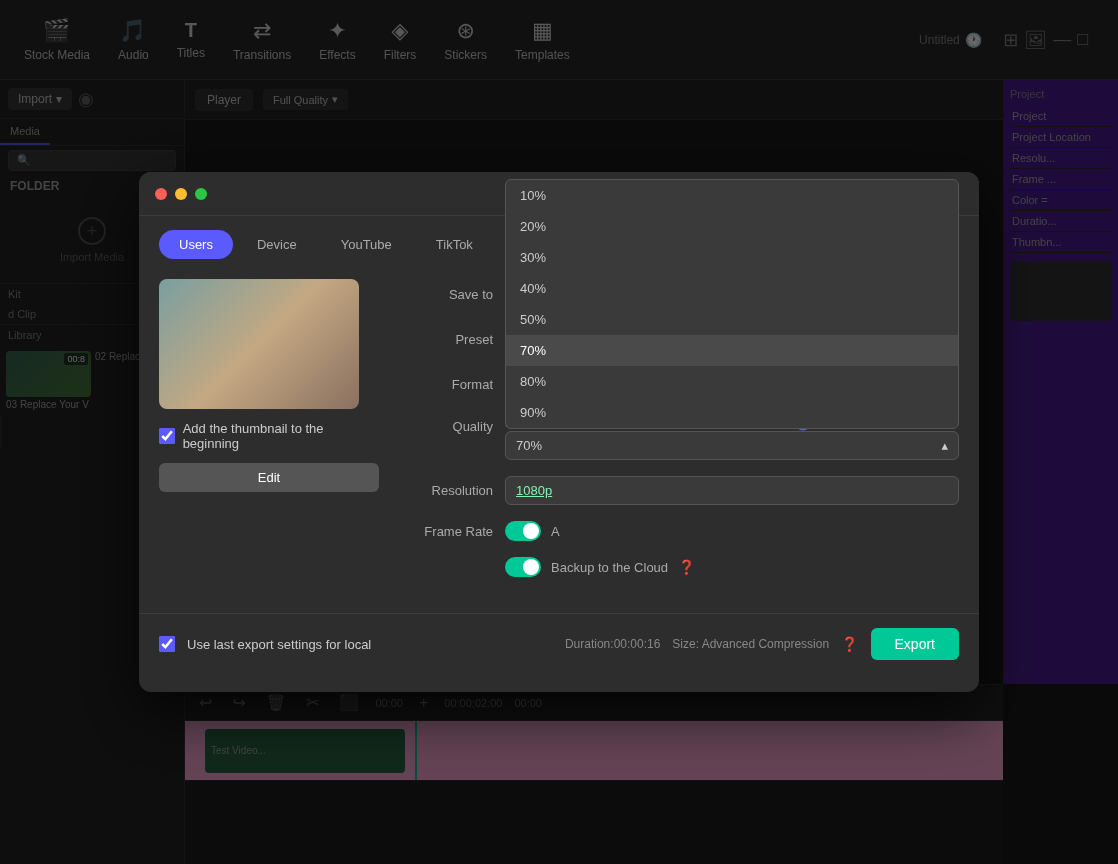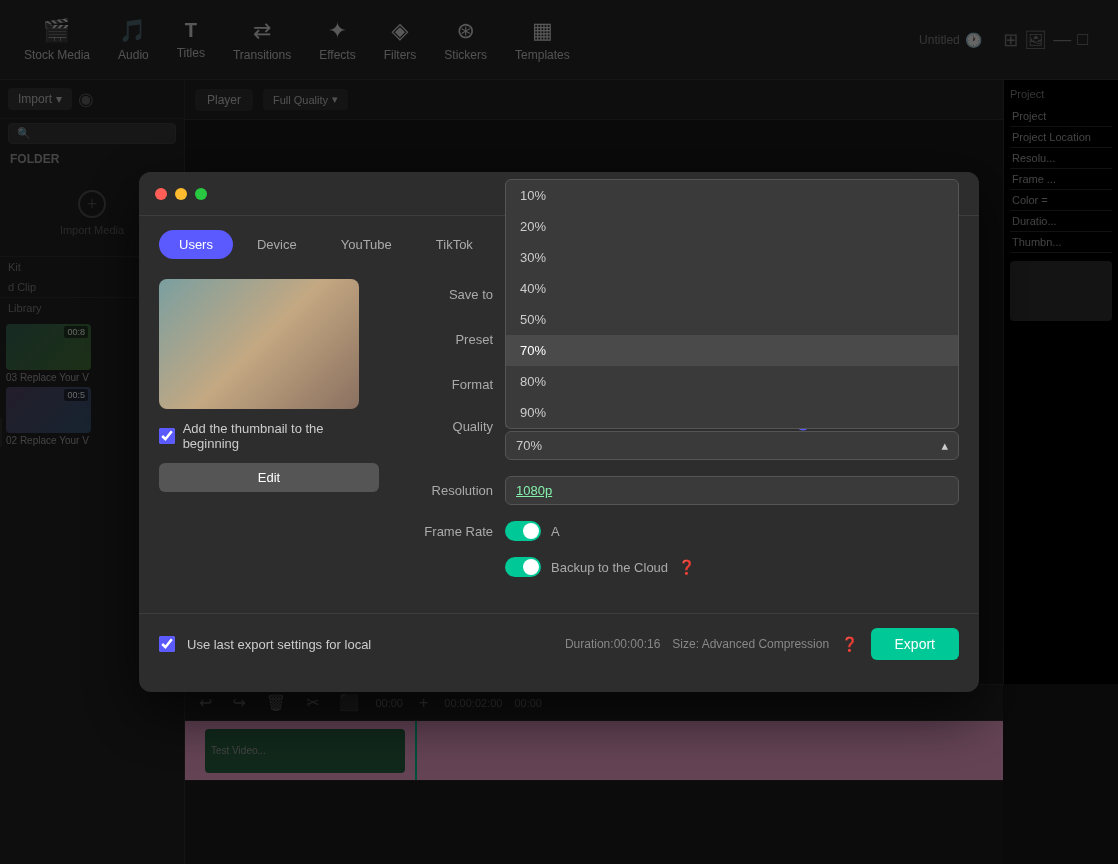--- a/index.html
+++ b/index.html
@@ -114,21 +114,21 @@
       text-overflow: ellipsis;
     }
     .media-item { display: flex; flex-direction: column; gap: 2px; }
 
     
     .right-panel {
       position: absolute;
       right: 0; top: 80px;
       width: 115px;
       height: calc(864px - 80px - 180px);
-      background: #000000;
+      background: #4c1d95;
       border-left: 1px solid #333;
       padding: 8px 6px;
     }
     .right-panel-title {
       color: #888; font-size: 11px; margin-bottom: 6px;
     }
     .right-panel-item {
       color: #aaa; font-size: 11px;
       padding: 4px 2px;
       border-bottom: 1px solid #2e2e2e;
@@ -556,20 +556,23 @@
   </div>
 </div>
 
 <div class="left-panel">
   <div class="left-panel-top">
     <button class="import-btn">
       <span>Import</span>
       <span>▾</span>
     </button>
     <span style="color:#666;font-size:18px;cursor:pointer;">◉</span>
+  </div>
+  <div style="display:flex;gap:0;border-bottom:1px solid #333;">
+    <div style="padding:6px 10px;color:#aaa;font-size:11px;border-bottom:2px solid #5a5aff;cursor:pointer;">Media</div>
   </div>
   <div style="display:flex;align-items:center;gap:6px;padding:4px 8px;">
     <div style="flex:1;background:#3a3a3a;border:1px solid #444;border-radius:4px;padding:3px 8px;font-size:11px;color:#666;">🔍</div>
   </div>
   <div class="folder-label">FOLDER</div>
   <div class="add-media-btn">
     <div class="add-icon">+</div>
     <span>Import Media</span>
   </div>
   <div style="padding:4px 8px;color:#888;font-size:11px;border-top:1px solid #333;">
@@ -583,24 +586,20 @@
   </div>
   <div class="media-grid">
     <div class="media-item">
       <div class="media-thumb">
         <div style="width:100%;height:100%;background:linear-gradient(135deg,#3a6a5a,#4a7a3a);"></div>
         <span class="thumb-duration">00:8</span>
       </div>
       <span class="media-item-label">03 Replace Your V</span>
     </div>
     <div class="media-item">
-      <div class="media-thumb">
-        <div style="width:100%;height:100%;background:linear-gradient(135deg,#5a4a6a,#3a5a7a);"></div>
-        <span class="thumb-duration">00:5</span>
-      </div>
       <span class="media-item-label">02 Replace Your V</span>
     </div>
   </div>
 </div>
 
 <div class="right-panel">
   <div class="right-panel-title">
     <span>Project</span>
   </div>
   <div class="right-panel-item">Project</div>

